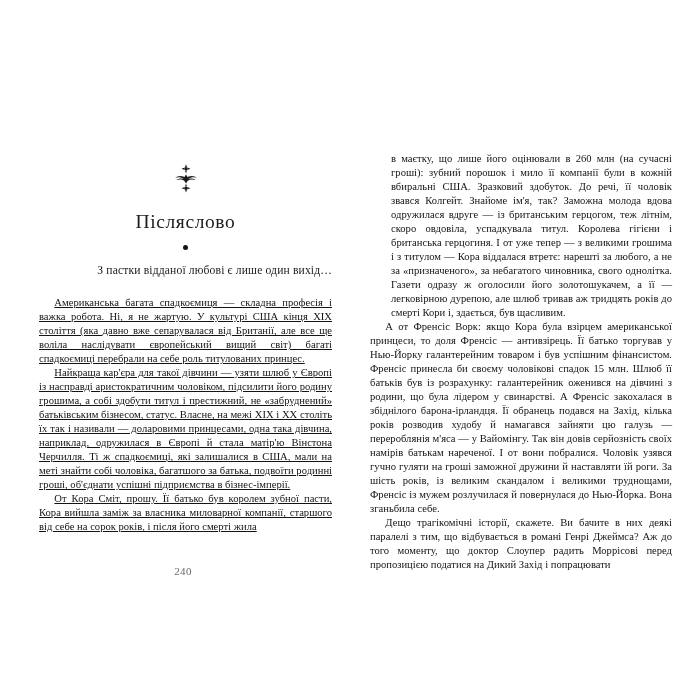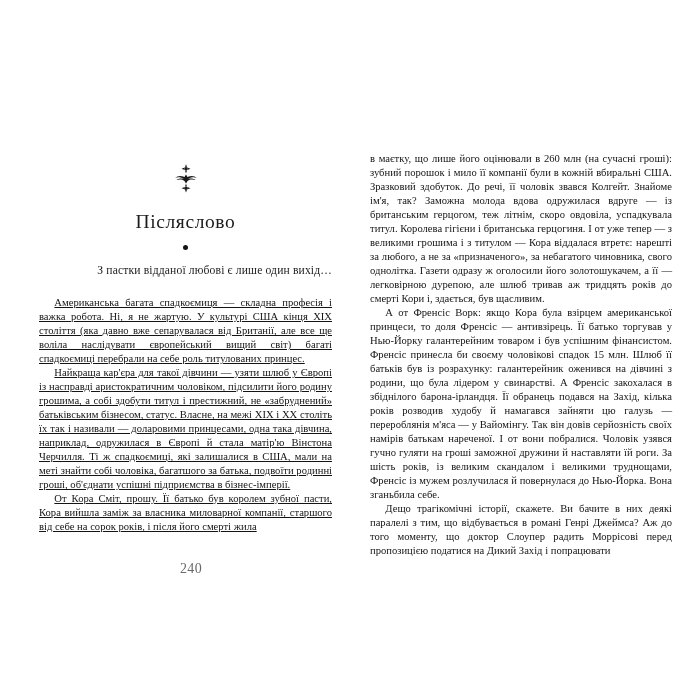--- a/index.html
+++ b/index.html
@@ -91,30 +91,30 @@
     color: #141414;
     hyphens: manual;
   }
   .page-left .body-text  { margin-top: 16px; text-decoration: underline; }
   .page-right .body-text { margin-top: 0; padding-top: 152px; }
 
   .body-text p {
     margin: 0;
     text-indent: 1.45em;
   }
-  .body-text p.noindent { text-indent: 0; }
+  .body-text p.noindent { text-indent: 0; margin-left: 21px; }
 
   
   .folio {
     position: absolute;
     bottom: 123px;
-    left: 16px;
+    left: 8px;
     width: 100%;
     text-align: center;
-    font-size: 14px;
+    font-size: 11px;
     letter-spacing: 0.4px;
     color: #6a6a6a;
   }
 </style>
 </head>
 <body>
 
 <div class="spread">
 
   <div class="page page-left">

